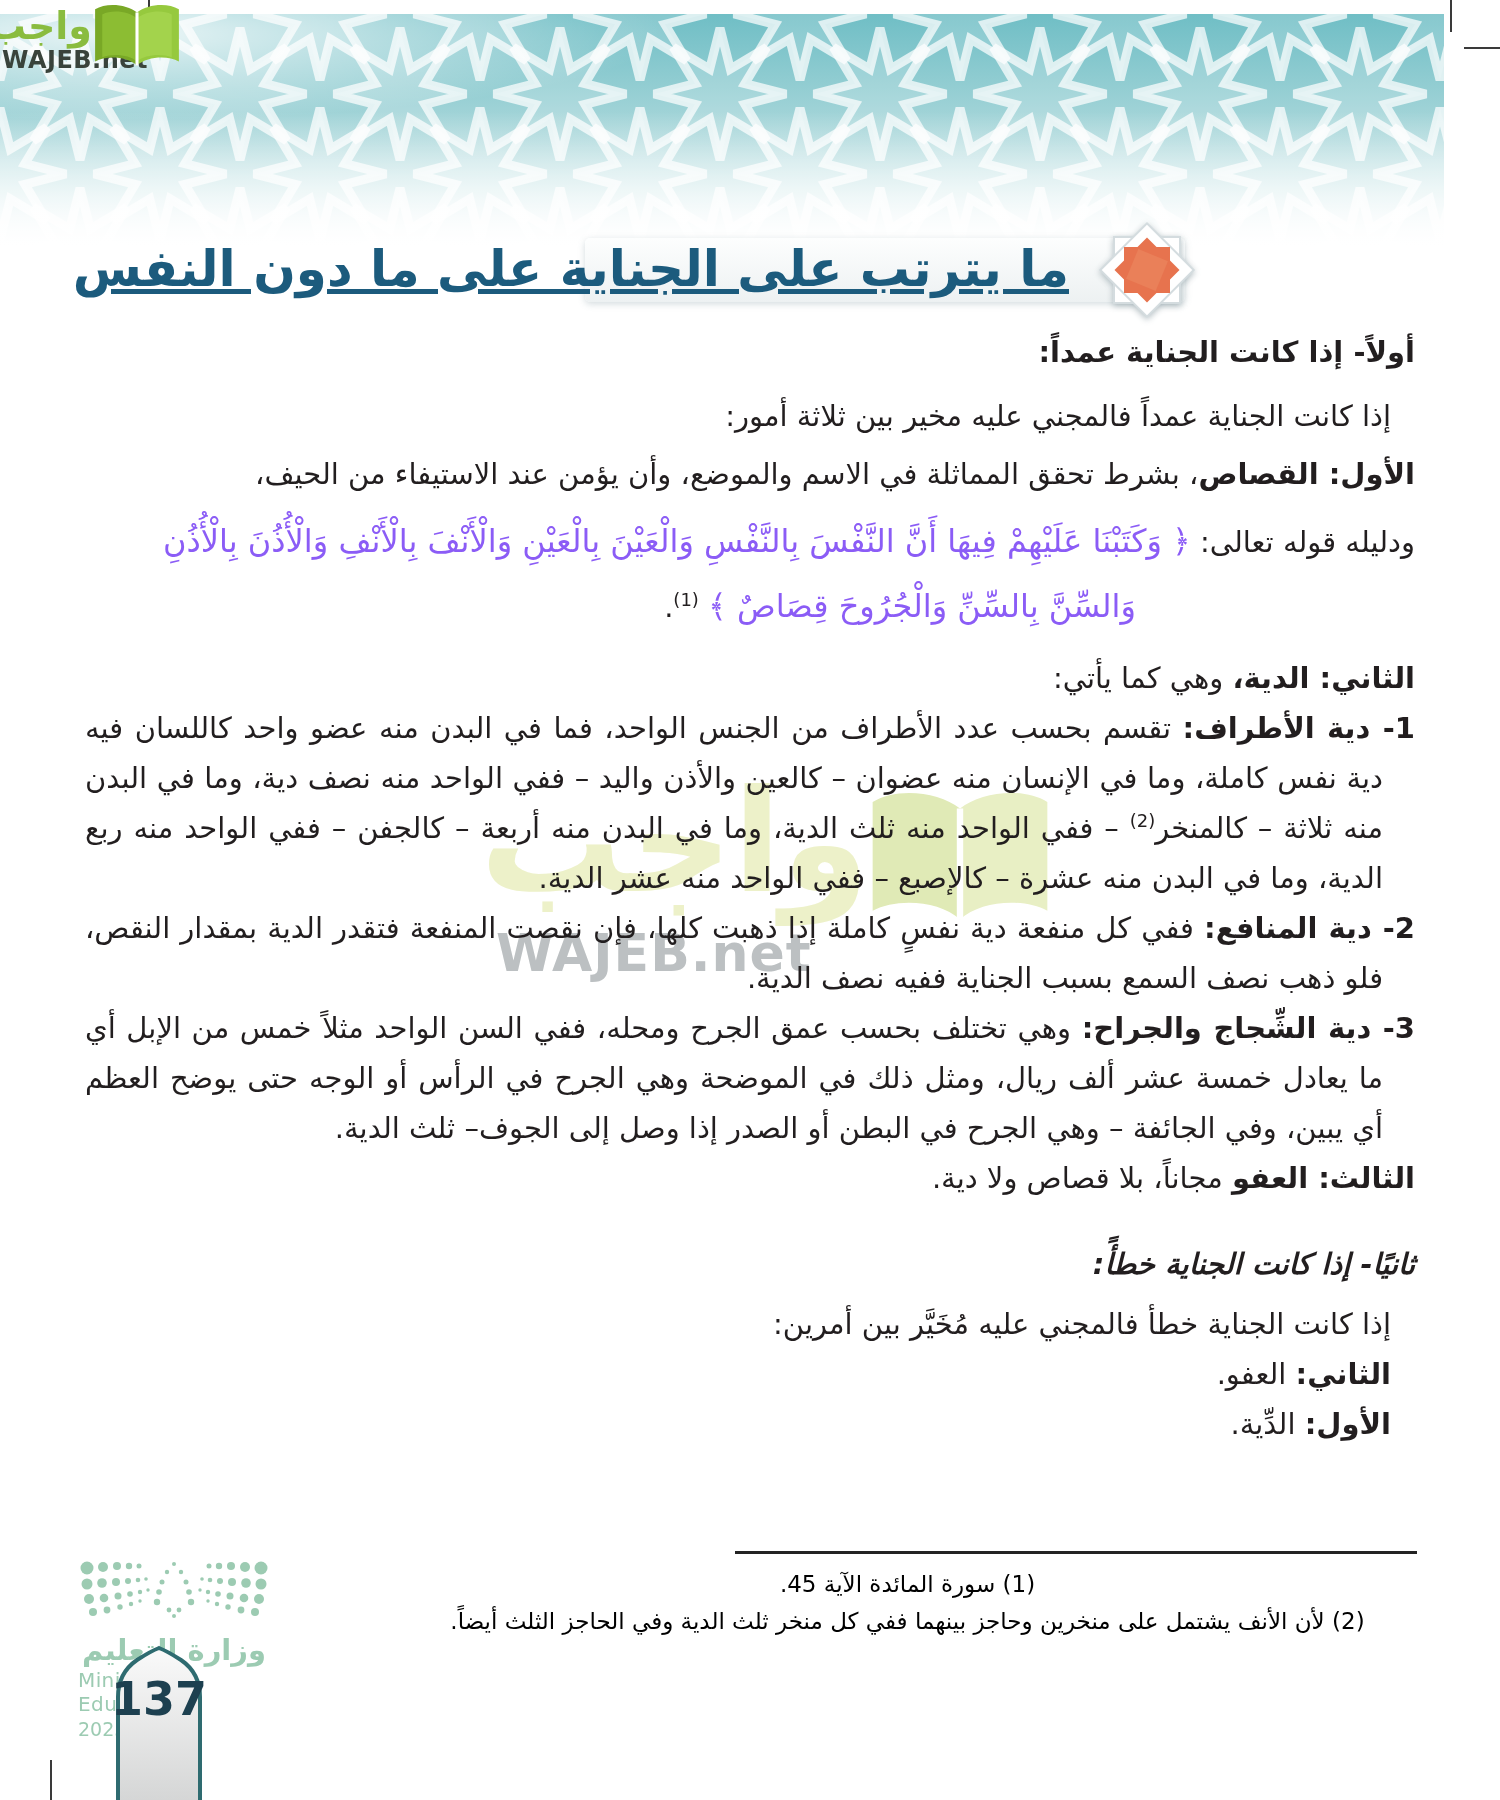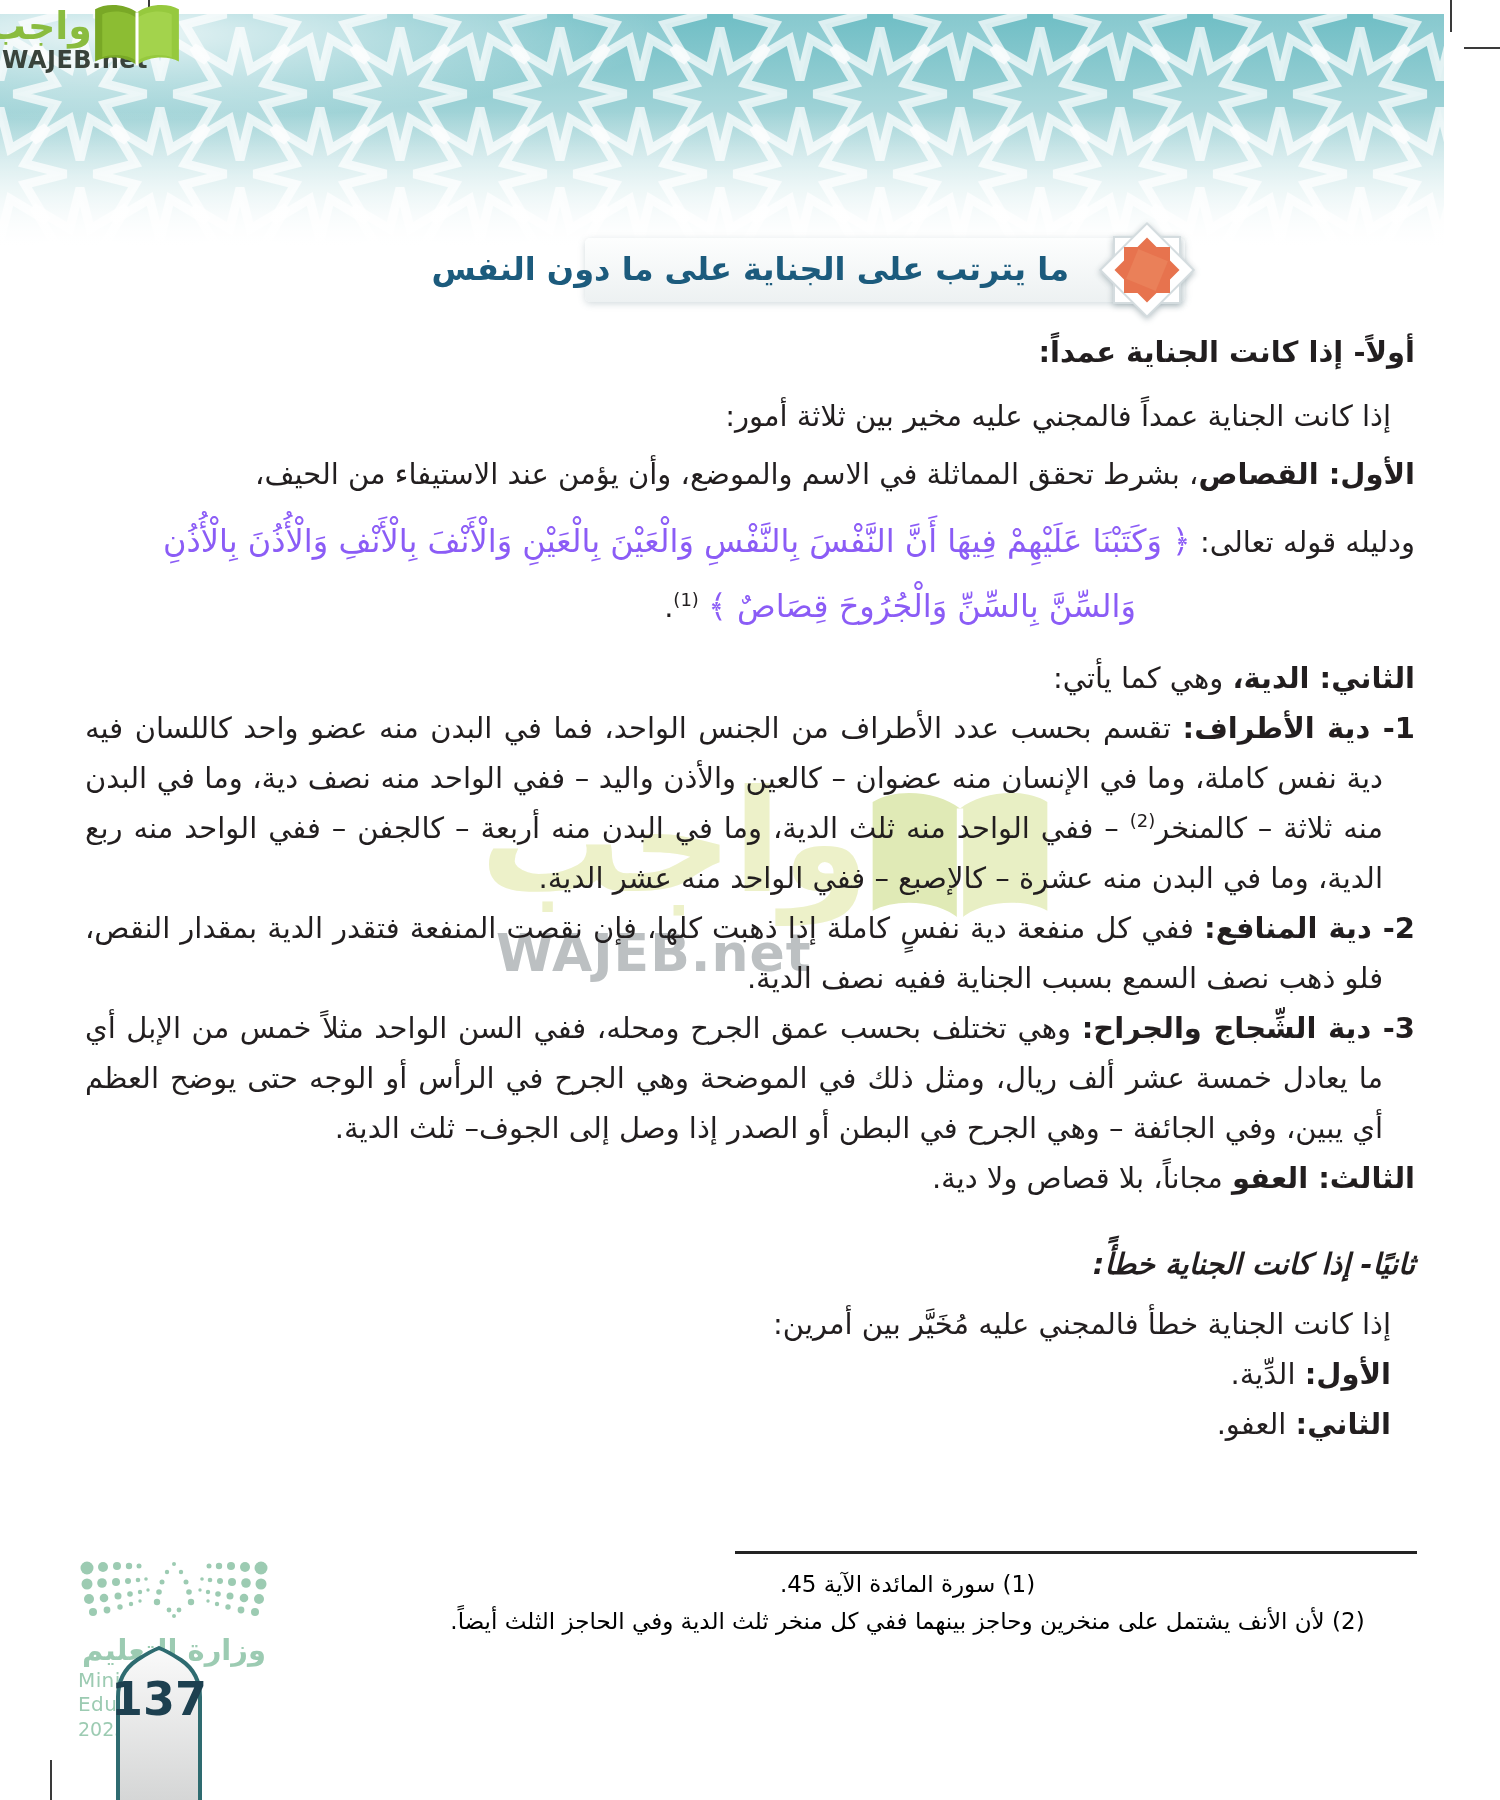--- a/index.html
+++ b/index.html
@@ -16,21 +16,21 @@
   .logo{position:absolute;left:0;top:0;width:200px;height:80px;z-index:5;}
   .logo-ar{position:absolute;left:6px;top:6px;width:86px;font-size:38px;font-weight:bold;color:#8abc3f;direction:rtl;text-align:center;line-height:40px;}
   .logo-domain{position:absolute;left:2px;top:46px;font-size:24px;font-weight:bold;color:#39433b;letter-spacing:.5px;}
   .logo-book{position:absolute;left:90px;top:2px;}
 
   
   .title-band{position:absolute;top:238px;right:315px;width:600px;height:64px;
     background:linear-gradient(180deg,#fdfefe,#edf1f2);border-radius:5px;
     box-shadow:0 2px 7px rgba(110,135,145,.30);z-index:4;}
   .page-title{display:block;line-height:62px;text-align:left;padding-right:116px;
-    font-size:32px;font-weight:bold;color:#1c5b7d;direction:rtl;white-space:nowrap;}
+    font-size:50px;font-weight:bold;color:#1c5b7d;direction:rtl;white-space:nowrap;text-decoration:underline;}
   .medallion{position:absolute;top:-20px;right:-14px;width:104px;height:104px;
     filter:drop-shadow(0 2px 3px rgba(90,115,125,.45));}
 
   
   .content{position:absolute;top:315px;right:85px;left:85px;z-index:2;direction:rtl;
     text-align:justify;color:#221e1f;font-size:29px;line-height:50px;}
   .content p{margin:0;}
   .lead{font-weight:bold;}
   .p-h1{font-weight:bold;margin-top:12px !important;}
   .p-intro{margin-top:14px !important;padding-right:24px;}
@@ -152,22 +152,22 @@
     <p class="p-opt2"><span class="lead">الثاني: الدية،</span><span> وهي كما يأتي:</span></p>
 
     <p class="p-item"><span class="lead">1- دية الأطراف:</span><span> تقسم بحسب عدد الأطراف من الجنس الواحد، فما في البدن منه عضو واحد كاللسان فيه دية نفس كاملة، وما في الإنسان منه عضوان – كالعين والأذن واليد – ففي الواحد منه نصف دية، وما في البدن منه ثلاثة – كالمنخر</span><sup class="fn-ref">(2)</sup><span> – ففي الواحد منه ثلث الدية، وما في البدن منه أربعة – كالجفن – ففي الواحد منه ربع الدية، وما في البدن منه عشرة – كالإصبع – ففي الواحد منه عشر الدية.</span></p>
     <p class="p-item"><span class="lead">2- دية المنافع:</span><span> ففي كل منفعة دية نفسٍ كاملة إذا ذهبت كلها، فإن نقصت المنفعة فتقدر الدية بمقدار النقص، فلو ذهب نصف السمع بسبب الجناية ففيه نصف الدية.</span><sup class="fn-ref"></sup><span></span></p>
     <p class="p-item"><span class="lead">3- دية الشِّجاج والجراح:</span><span> وهي تختلف بحسب عمق الجرح ومحله، ففي السن الواحد مثلاً خمس من الإبل أي ما يعادل خمسة عشر ألف ريال، ومثل ذلك في الموضحة وهي الجرح في الرأس أو الوجه حتى يوضح العظم أي يبين، وفي الجائفة – وهي الجرح في البطن أو الصدر إذا وصل إلى الجوف– ثلث الدية.</span><sup class="fn-ref"></sup><span></span></p>
 
     <p><span class="lead">الثالث: العفو</span><span> مجاناً، بلا قصاص ولا دية.</span></p>
 
     <p class="p-h2">ثانيًا- إذا كانت الجناية خطأً:</p>
     <p class="p-intro2">إذا كانت الجناية خطأ فالمجني عليه مُخَيَّر بين أمرين:</p>
+    <p class="p-sub"><span class="lead">الثاني:</span><span> العفو.</span></p>
     <p class="p-sub"><span class="lead">الأول:</span><span> الدِّية.</span></p>
-    <p class="p-sub"><span class="lead">الثاني:</span><span> العفو.</span></p>
   </div>
 
   <div class="fn-rule"></div>
   <div class="footnotes">
     <p>(1) سورة المائدة الآية 45.</p>
     <p>(2) لأن الأنف يشتمل على منخرين وحاجز بينهما ففي كل منخر ثلث الدية وفي الحاجز الثلث أيضاً.</p>
   </div>
 
   <div class="moe">
     <svg width="192" height="62" viewBox="0 0 190 62">

